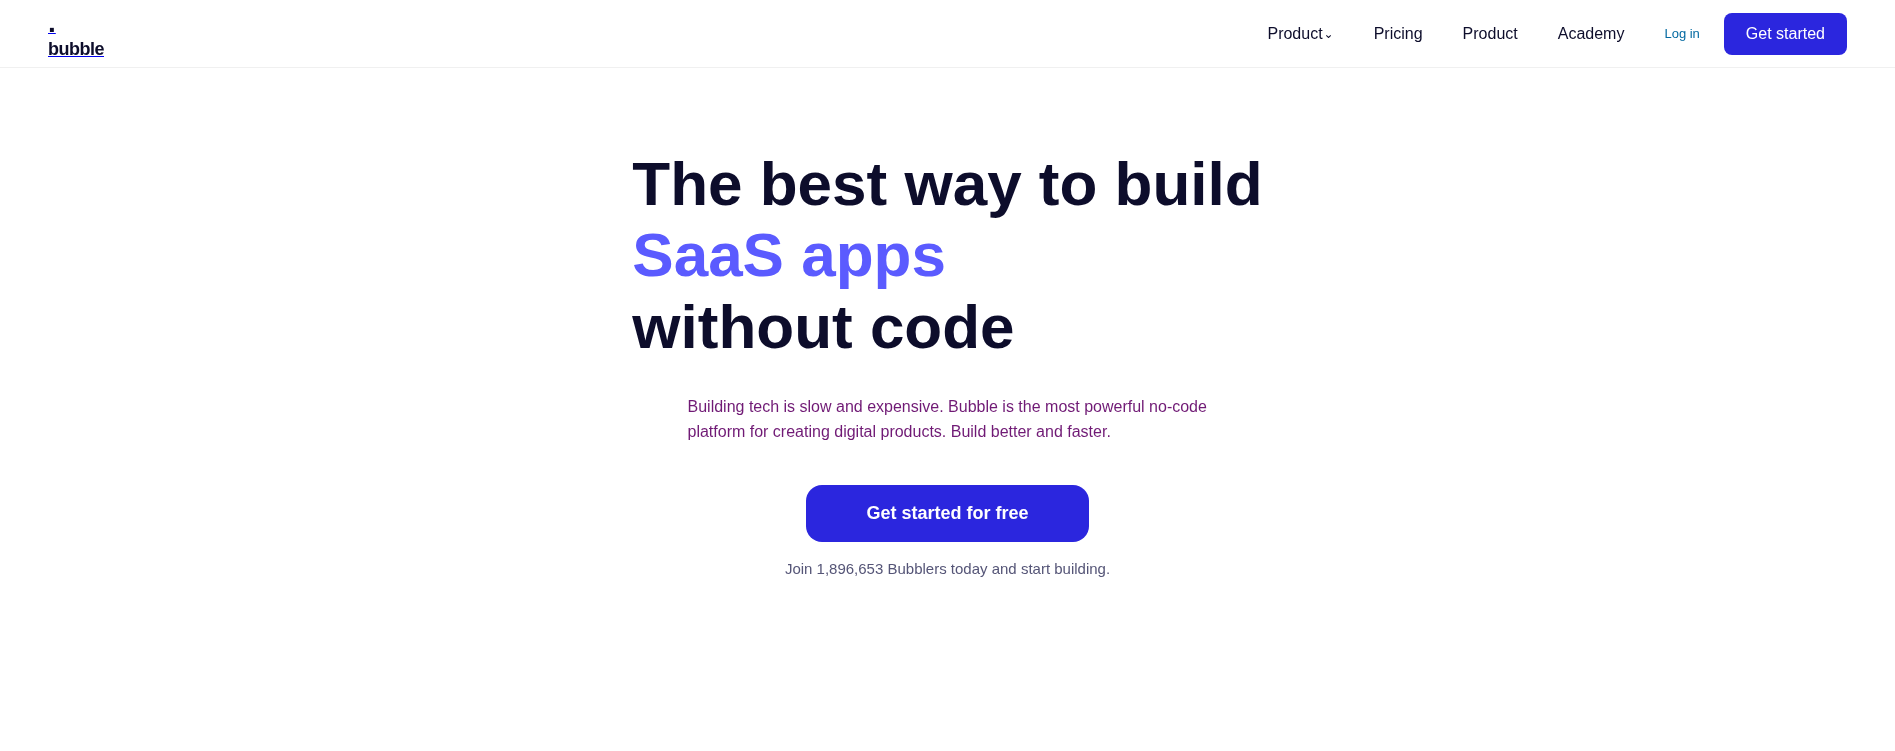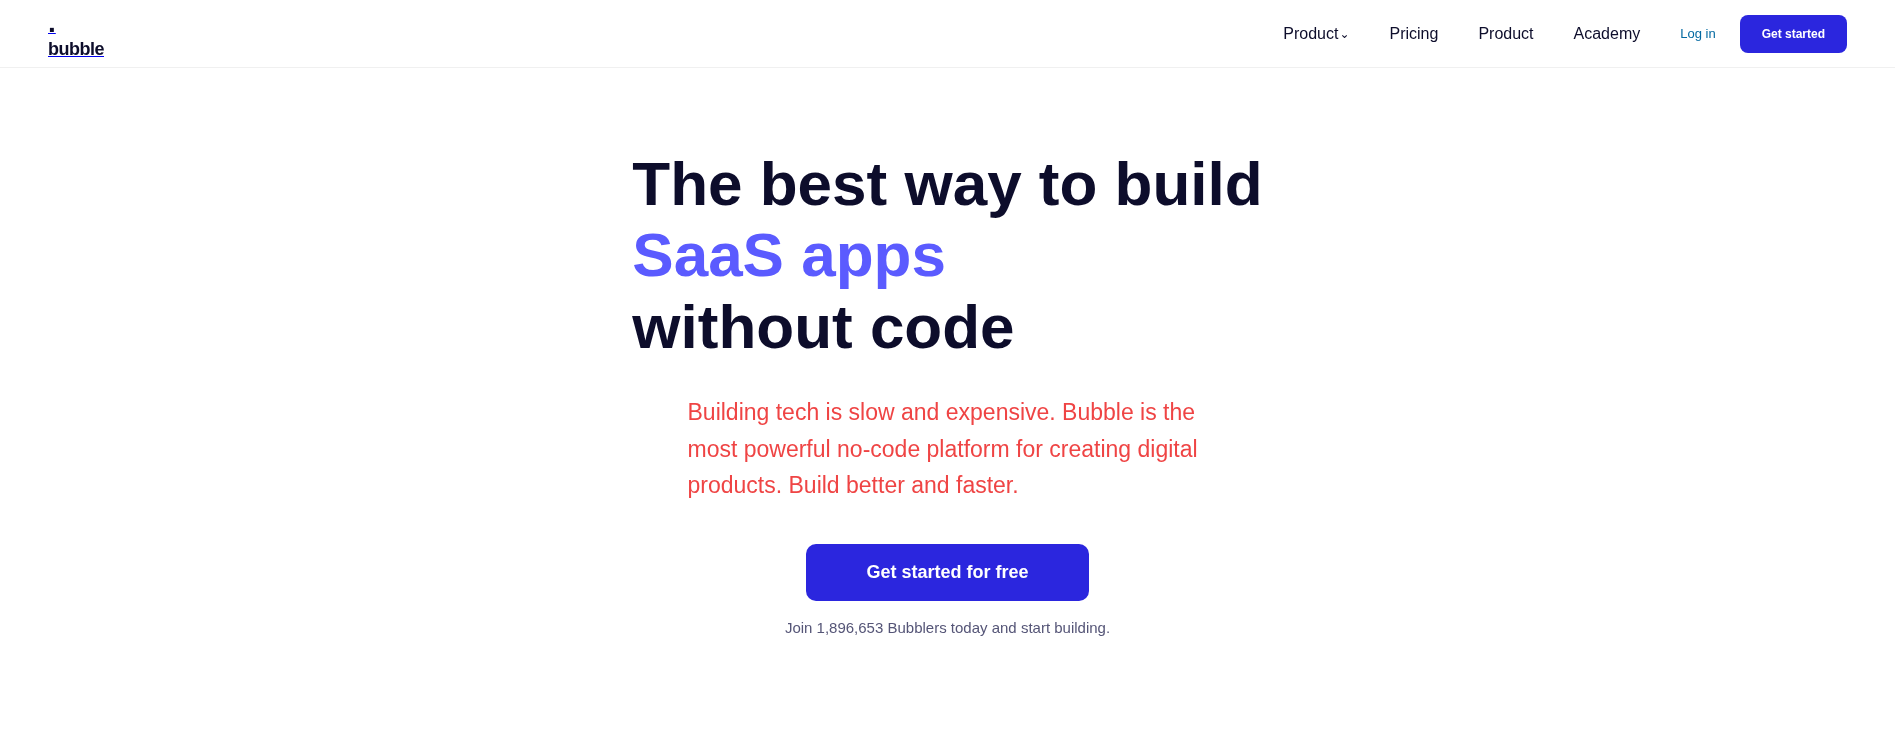--- a/index.html
+++ b/index.html
@@ -81,22 +81,22 @@
       border-radius: 6px;
       cursor: pointer;
     }
 
     .nav-cta {
       background: #2b26de;
       color: #ffffff;
       border: none;
       border-radius: 8px;
       padding: 12px 22px;
-      font-size: 12px;
-      font-weight: 700;
+      font-size: 16px;
+      font-weight: 400;
       cursor: pointer;
       text-decoration: none;
       display: inline-block;
       transition: background 0.2s;
     }
 
     
     .hero {
       display: flex;
       flex-direction: column;
@@ -113,33 +113,33 @@
       max-width: 700px;
       margin-bottom: 8px;
     }
 
     .hero-title-highlight {
       color: #5b5bff;
       display: block;
     }
 
     .hero-subtitle {
-      font-size: 23px;
-      color: #ef4444;
+      font-size: 16px;
+      color: #701a75;
       line-height: 1.6;
       max-width: 520px;
       margin: 24px 0 40px;
       font-weight: 400;
     }
 
     .hero-cta {
       background: #2b26de;
       color: #ffffff;
       border: none;
-      border-radius: 10px;
+      border-radius: 16px;
       padding: 18px 60px;
       font-size: 18px;
       font-weight: 700;
       cursor: pointer;
       text-decoration: none;
       display: inline-block;
       transition: background 0.2s;
       margin-bottom: 18px;
     }
 

